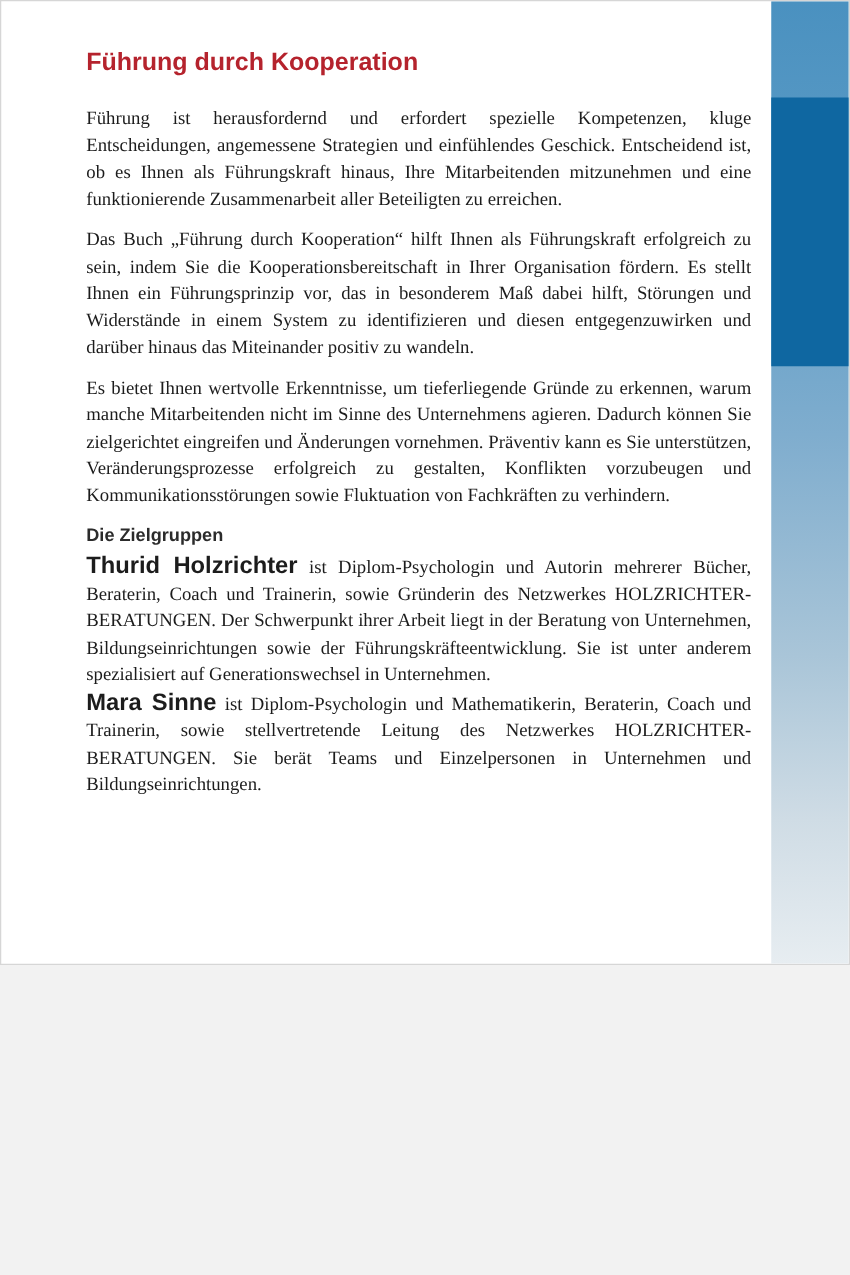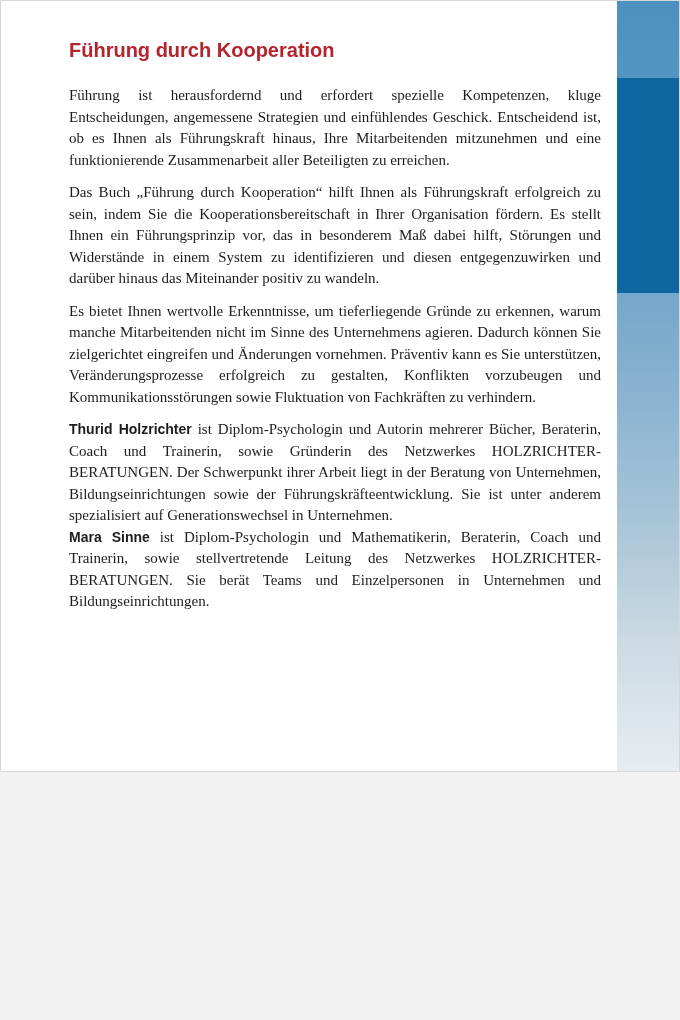--- a/index.html
+++ b/index.html
@@ -55,21 +55,21 @@
     font-size: 14.5px;
     line-height: 20px;
     font-weight: bold;
     color: #2b2b2b;
     margin: 11px 0 3px 0;
   }
   .authors-block .body { margin: 0; }
   .author-name {
     font-family: "Liberation Sans", sans-serif;
     font-weight: bold;
-    font-size: 14px;
+    font-size: 19px;
   }
   
   .isbn-block {
     position: absolute;
     left: 68px; top: 850px;
     width: 176px;
     background: #14b8a6;
     text-align: right;
     margin-top: 32px;
   }
@@ -112,20 +112,21 @@
   <div class="band"></div>
   <div class="band-box"></div>
 
   <div class="content">
     <h1 class="title">Führung durch Kooperation</h1>
 
     <p class="body">Führung ist herausfordernd und erfordert spezielle Kompetenzen, kluge Entscheidungen, angemessene Strategien und einfühlendes Geschick. Entscheidend ist, ob es Ihnen als Führungskraft hinaus, Ihre Mitarbeitenden mitzunehmen und eine funktionierende Zusammenarbeit aller Beteiligten zu erreichen.</p>
     <p class="body">Das Buch „Führung durch Kooperation“ hilft Ihnen als Führungskraft erfolgreich zu sein, indem Sie die Kooperationsbereitschaft in Ihrer Organisation fördern. Es stellt Ihnen ein Führungsprinzip vor, das in besonderem Maß dabei hilft, Störungen und Widerstände in einem System zu identifizieren und diesen entgegenzuwirken und darüber hinaus das Miteinander positiv zu wandeln.</p>
     <p class="body">Es bietet Ihnen wertvolle Erkenntnisse, um tieferliegende Gründe zu erkennen, warum manche Mitarbeitenden nicht im Sinne des Unternehmens agieren. Dadurch können Sie zielgerichtet eingreifen und Änderungen vornehmen. Präventiv kann es Sie unterstützen, Veränderungsprozesse erfolgreich zu gestalten, Konflikten vorzubeugen und Kommunikationsstörungen sowie Fluktuation von Fachkräften zu verhindern.</p>
 
+    <h2 class="section-heading">Die Zielgruppen</h2>
 
     <div class="authors-block">
       <p class="body"><span class="author-name">Thurid Holzrichter</span><span> ist Diplom-Psychologin und Autorin mehrerer Bücher, Beraterin, Coach und Trainerin, sowie Gründerin des Netzwerkes HOLZRICHTER-BERATUNGEN. Der Schwerpunkt ihrer Arbeit liegt in der Beratung von Unternehmen, Bildungseinrichtungen sowie der Führungskräfteentwicklung. Sie ist unter anderem spezialisiert auf Generationswechsel in Unternehmen.</span></p>
       <p class="body"><span class="author-name">Mara Sinne</span><span> ist Diplom-Psychologin und Mathematikerin, Beraterin, Coach und Trainerin, sowie stellvertretende Leitung des Netzwerkes HOLZRICHTER-BERATUNGEN. Sie berät Teams und Einzelpersonen in Unternehmen und Bildungseinrichtungen.</span></p>
     </div>
   </div>
 
   <div class="isbn-block">
     <div class="isbn-label">ISBN 978-3-662-63256-7</div>
     <svg id="barcode" class="barcode" xmlns="http://www.w3.org/2000/svg" width="152" height="58" viewBox="0 0 152 58">

